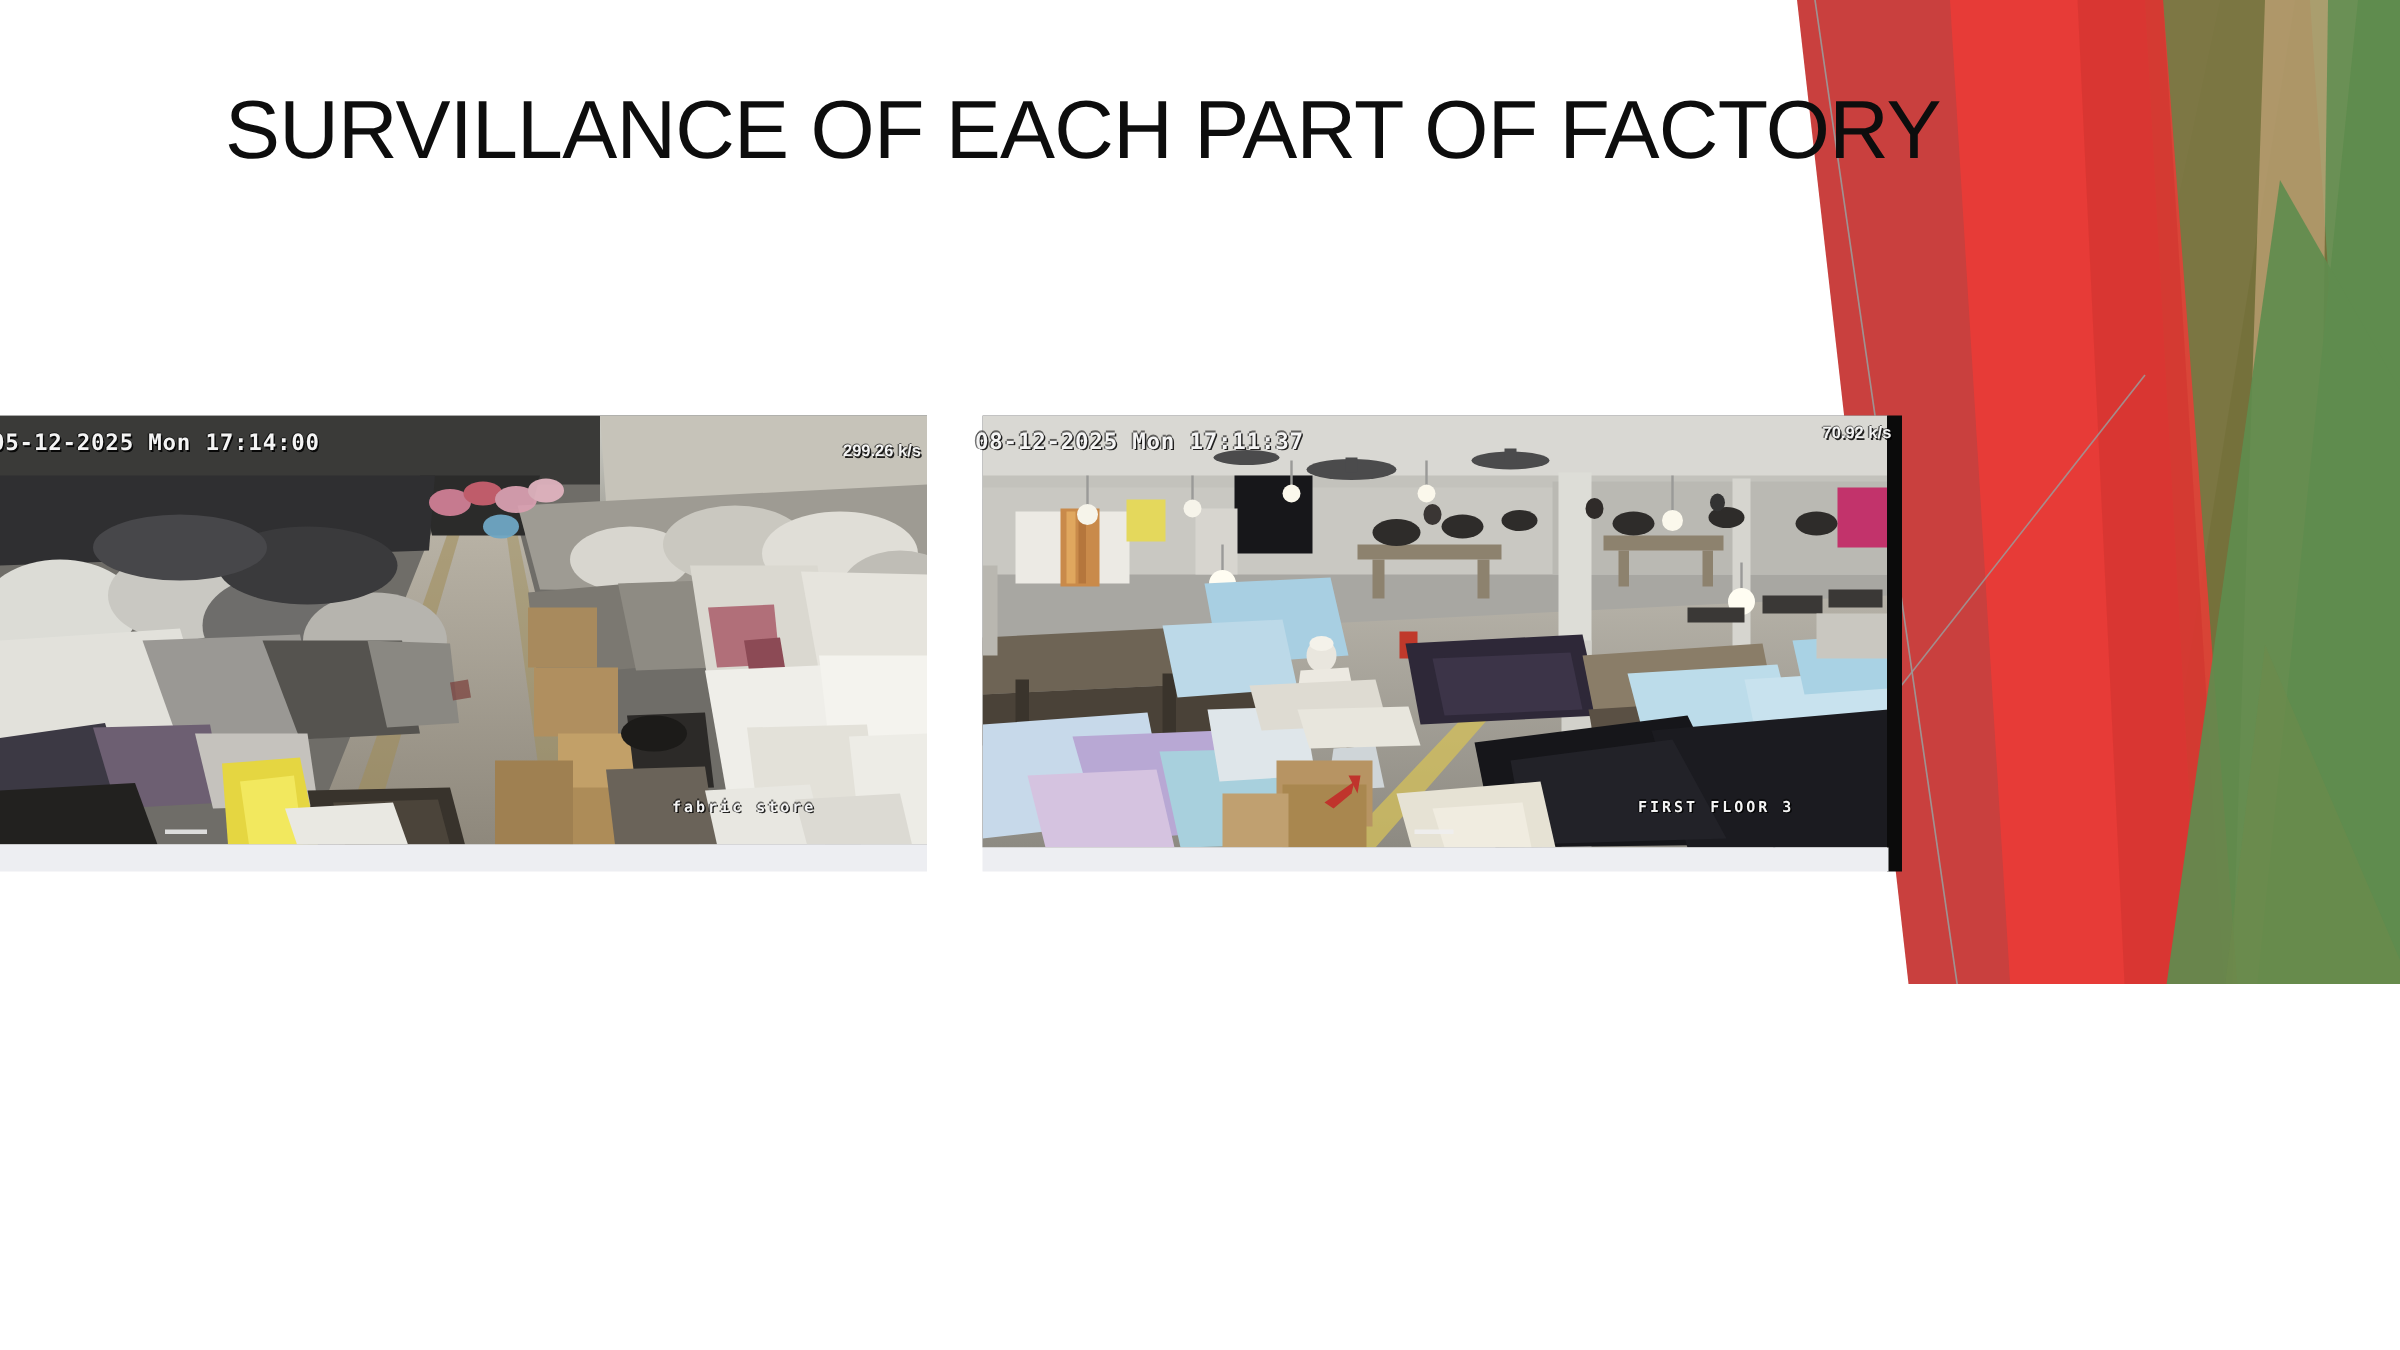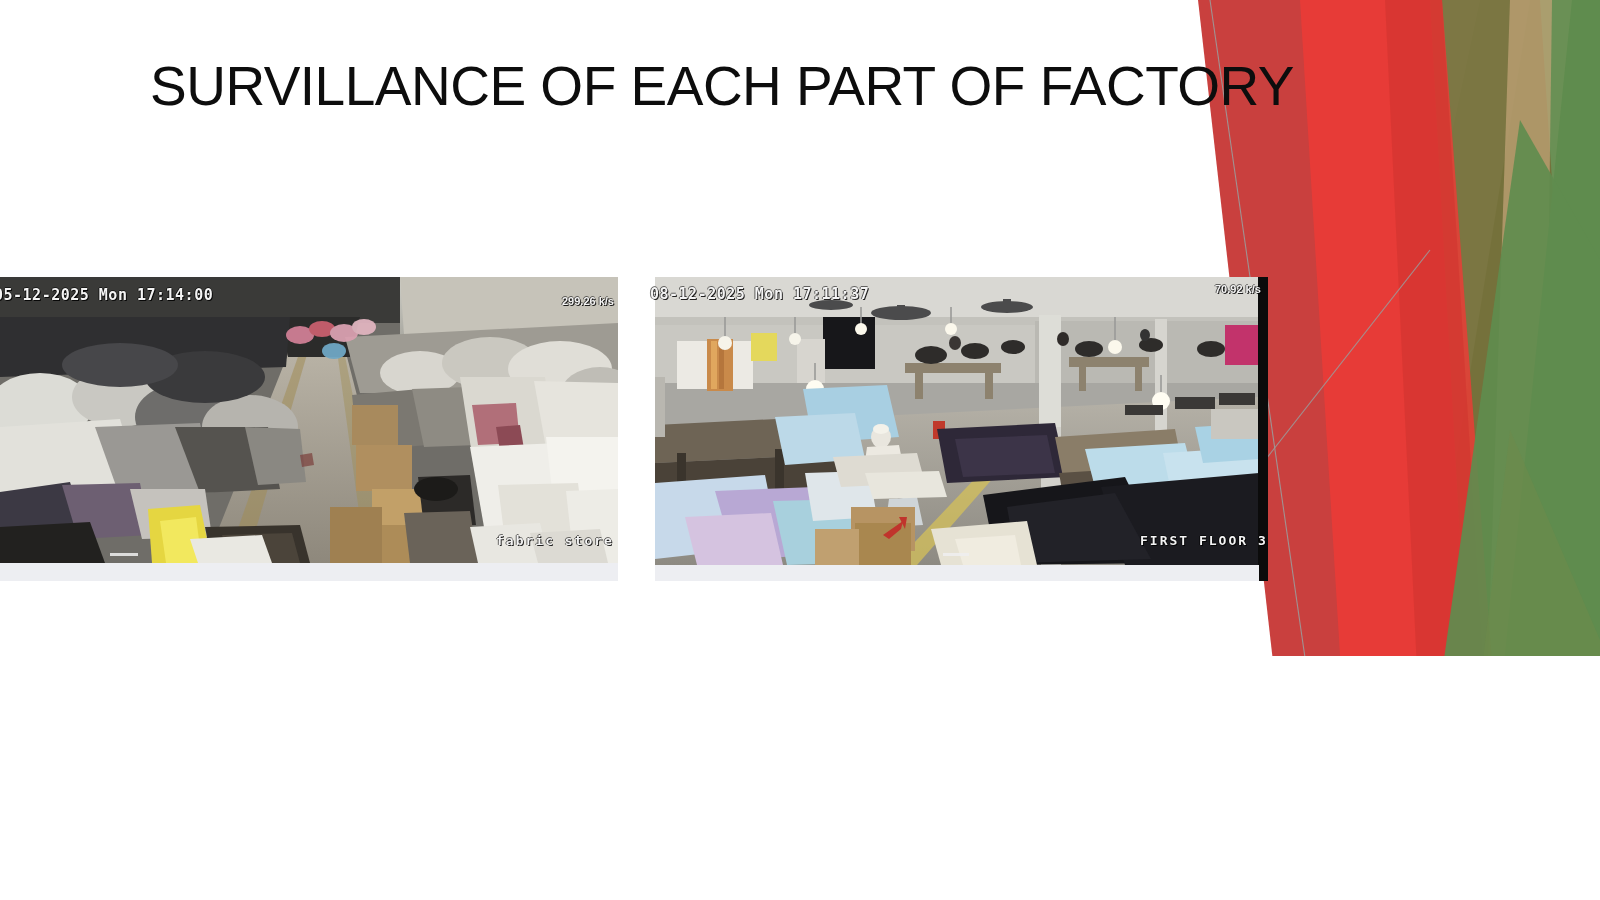--- a/index.html
+++ b/index.html
@@ -99,21 +99,21 @@
   
   .osd {
     position: absolute;
     font-family: "DejaVu Sans Mono", "Liberation Mono", monospace;
     color: #f4f4f4;
     text-shadow: 1px 1px 0 rgba(0,0,0,.85), -1px 0 0 rgba(0,0,0,.55), 0 -1px 0 rgba(0,0,0,.55);
     white-space: nowrap;
     letter-spacing: 0.5px;
   }
   .osd-timestamp { font-size: 15px; font-weight: 700; }
-  .osd-label { font-size: 13px; font-weight: 700; letter-spacing: 2px; margin-left: 48px; }
+  .osd-label { font-size: 10px; font-weight: 700; letter-spacing: 2px; }
   .osd-rate {
     font-family: "Liberation Sans", sans-serif;
     font-size: 11px;
     font-weight: 700;
     letter-spacing: 0;
   }
 
   .left-ts  { left: -6px;  top: 286px; }
   .left-rate{ left: 562px; top: 283px; margin-top: 12px; }
   .left-lbl { left: 448px; top: 533px; }

